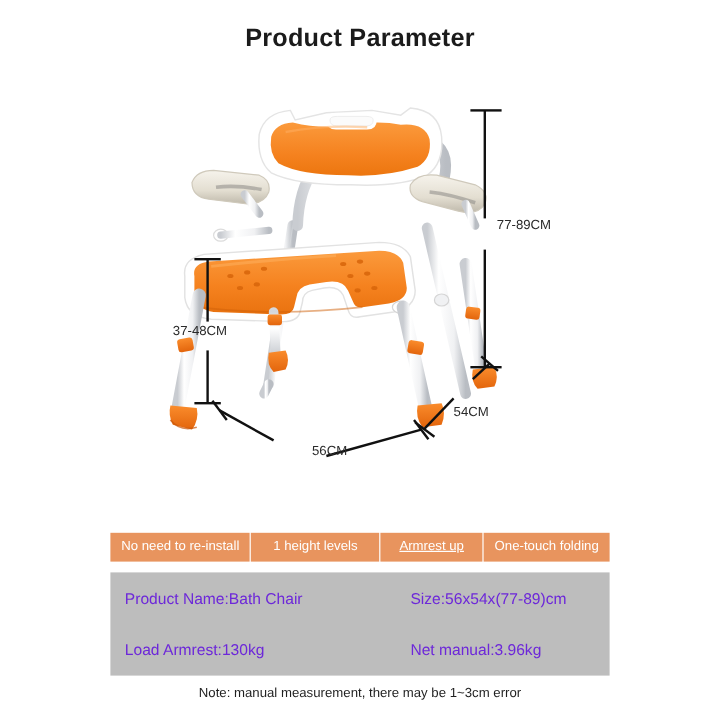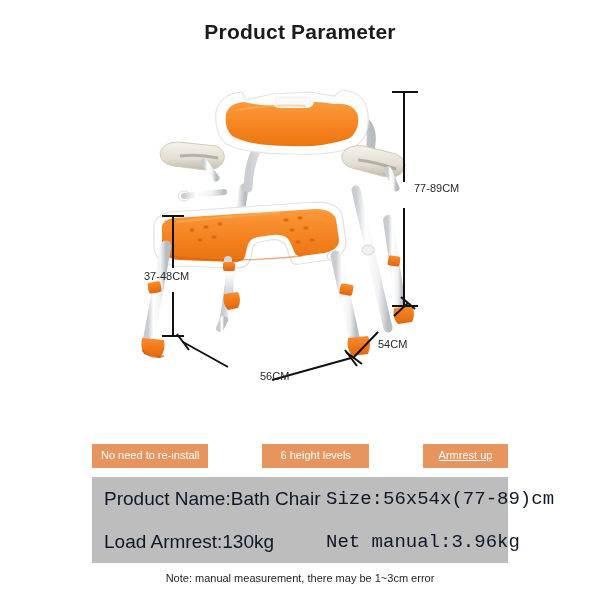--- a/index.html
+++ b/index.html
@@ -119,32 +119,31 @@
     position: absolute;
     left: 0;
     width: 100%;
     height: 43px;
     display: flex;
     align-items: center;
   }
   .spec-row.r0 { top: 0; }
   .spec-row.r1 { top: 43px; }
   .spec-cell {
-    font-size: 19px;
-    color: #0f172a;
+    font-size: 13px;
+    color: #6d28d9;
     white-space: nowrap;
   }
   .spec-cell.left {
     position: absolute;
     left: 12px;
   }
   .spec-cell.right {
     position: absolute;
-    left: 234px;
-    font-family: Liberation Mono, monospace;
+    left: 250px;
   }
 
   
   .footnote {
     position: absolute;
     top: 572px;
     left: 0;
     width: 600px;
     text-align: center;
     font-size: 11px;
@@ -369,22 +368,23 @@
     </svg>
 
     <div class="dim-label dim-h">77-89CM</div>
     <div class="dim-label dim-seat">37-48CM</div>
     <div class="dim-label dim-w">56CM</div>
     <div class="dim-label dim-d">54CM</div>
   </div>
 
   <div class="tags">
     <div class="tag t0">No need to re-install</div>
-    <div class="tag t1">6 height levels</div>
+    <div class="tag t1">1 height levels</div>
     <div class="tag t2">Armrest up</div>
+    <div class="tag t3">One-touch folding</div>
   </div>
 
   <div class="spec-panel">
     <div class="spec-row r0">
       <div class="spec-cell left">Product Name:Bath Chair</div>
       <div class="spec-cell right">Size:56x54x(77-89)cm</div>
     </div>
     <div class="spec-row r1">
       <div class="spec-cell left">Load Armrest:130kg</div>
       <div class="spec-cell right">Net manual:3.96kg</div>

